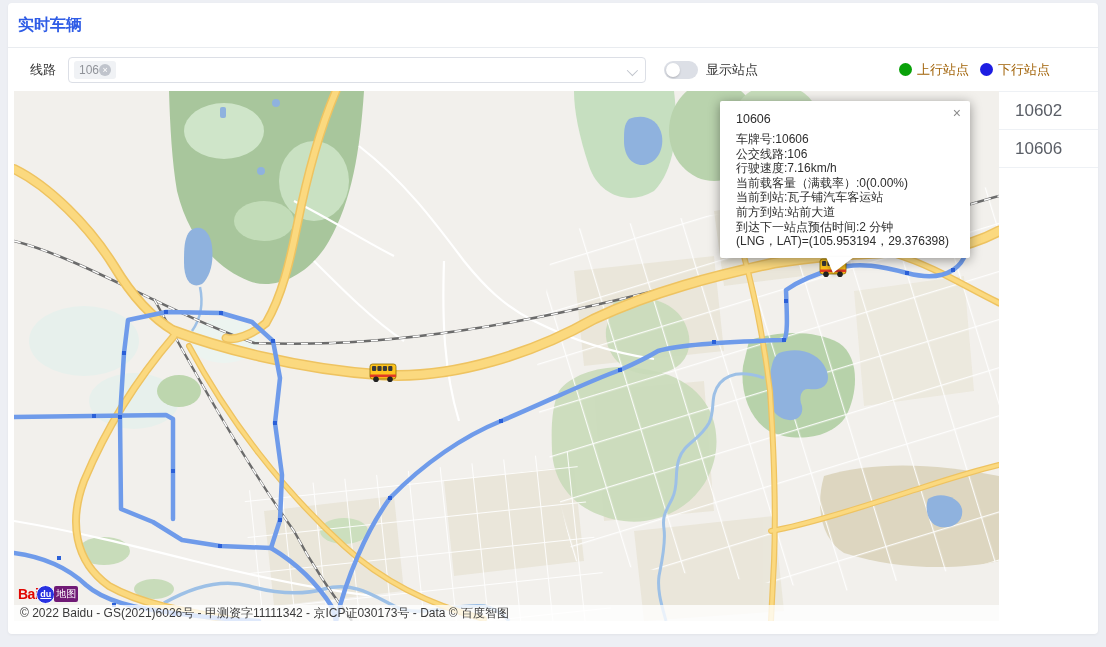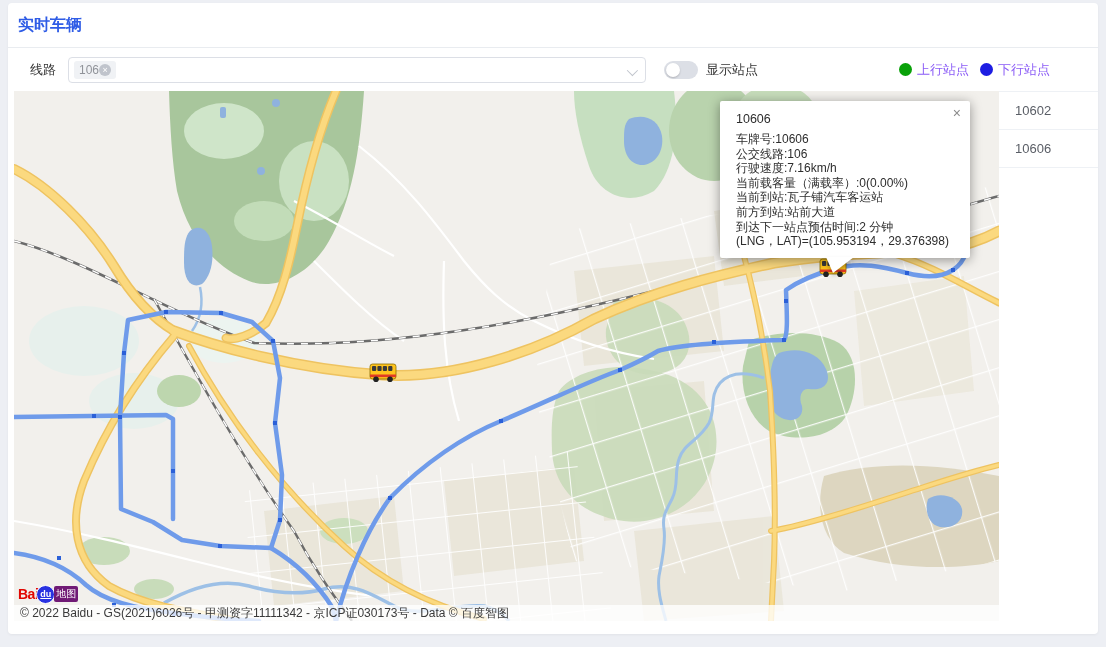--- a/index.html
+++ b/index.html
@@ -18,28 +18,28 @@
   .tag{background:#f0f2f5;border-radius:3px;height:18px;display:flex;align-items:center;
     padding:0 5px;font-size:12px;color:#909399;}
   .tag-close{width:12px;height:12px;border-radius:50%;background:#c0c4cc;color:#fff;font-size:9px;
     line-height:12px;text-align:center;cursor:pointer;}
   .chev{position:absolute;right:10px;top:10px;width:7px;height:7px;border-right:1.5px solid #c0c4cc;
     border-bottom:1.5px solid #c0c4cc;transform:rotate(45deg) translateY(-2px);}
   .toggle{margin-left:18px;width:34px;height:18px;border-radius:9px;background:#dcdfe6;position:relative;cursor:pointer;}
   .knob{position:absolute;left:2px;top:2px;width:14px;height:14px;border-radius:50%;background:#fff;
     box-shadow:0 1px 2px rgba(0,0,0,.2);}
   .tlabel{margin-left:8px;font-size:13px;color:#333;}
-  .legend{margin-left:auto;margin-right:48px;display:flex;align-items:center;gap:5px;font-size:13px;color:#8b5cf6;}
+  .legend{margin-left:auto;margin-right:48px;display:flex;align-items:center;gap:5px;font-size:13px;color:#a16207;}
   .dot{width:13px;height:13px;border-radius:50%;display:inline-block;}
   .dot-up{background:#09a109;}
   .dot-down{background:#1d1de2;margin-left:6px;}
   .map{position:absolute;left:6px;top:88px;width:985px;height:530px;background:#f2f0ec;overflow:hidden;}
   .map svg.basemap{position:absolute;left:0;top:0;}
   .sidebar{position:absolute;left:991px;top:88px;width:99px;height:530px;background:#fff;border-top:1px solid #eef1f5;}
-  .vitem{height:37px;line-height:37px;border-bottom:1px solid #eef1f5;padding-left:16px;font-size:13px;color:#5a5e66;cursor:pointer;}
+  .vitem{height:37px;line-height:37px;border-bottom:1px solid #eef1f5;padding-left:16px;font-size:17px;color:#5a5e66;cursor:pointer;}
   
   .popup{position:absolute;left:706px;top:10px;width:250px;background:#fff;border-radius:2px;
     box-shadow:0 2px 12px rgba(0,0,0,.4);padding:11px 12px 9px 16px;box-sizing:border-box;}
   .popup-title{font-size:12.5px;color:#2d2d2d;margin-bottom:6px;}
   .popup-line{font-size:12px;color:#2d2d2d;line-height:14.6px;white-space:nowrap;}
   .popup-close{position:absolute;right:9px;top:5px;font-size:14px;color:#8a8a8a;cursor:pointer;line-height:14px;}
   .tail{position:absolute;left:104px;top:100%;margin-top:-1px;filter:drop-shadow(0 3px 2px rgba(0,0,0,.25));}
   
   .attribution{position:absolute;left:0;right:0;bottom:0;height:16px;background:rgba(255,255,255,.78);
     font-size:12px;color:#3a3a3a;line-height:16px;padding-left:6px;white-space:nowrap;}

